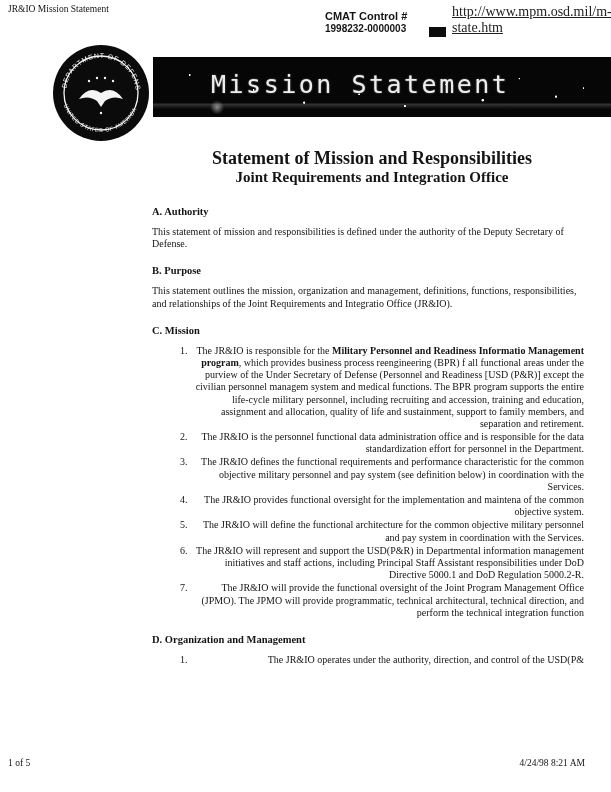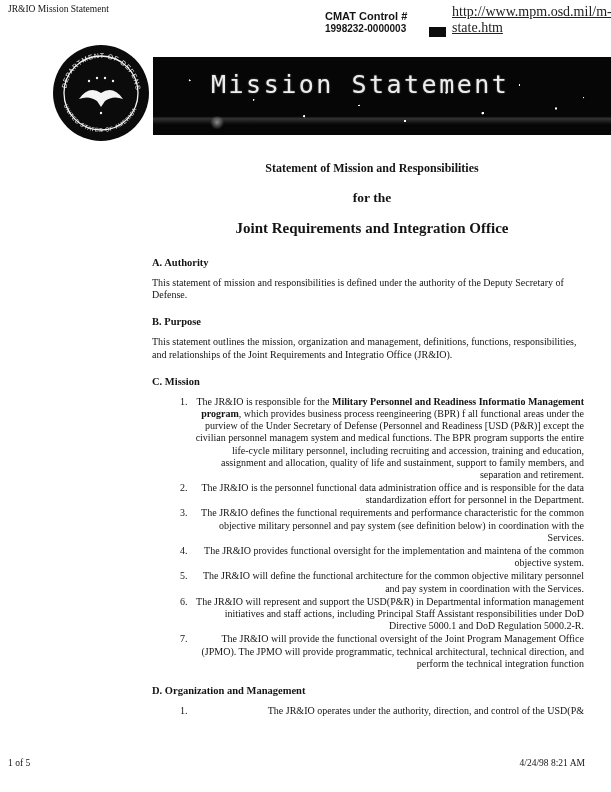--- a/index.html
+++ b/index.html
@@ -13,21 +13,21 @@
   .hdr-cmat{position:absolute;top:10px;left:325px;font-family:"Liberation Sans",sans-serif;}
   .cmat-label{font-size:11px;font-weight:bold;}
   .cmat-number{font-size:10px;font-weight:bold;margin-top:1px;}
   .ink-mark{position:absolute;top:27px;left:429px;width:17px;height:10px;background:#0c0c0c;}
   .hdr-url{position:absolute;top:4px;left:452px;font-size:14px;text-decoration:underline;color:#222;}
   .ftr-left{position:absolute;top:758px;left:8px;font-size:9.5px;}
   .ftr-right{position:absolute;top:758px;right:26px;font-size:9.5px;}
 
   
   .banner{
-    position:absolute;top:57px;left:153px;right:0;height:78px;
+    position:absolute;top:57px;left:153px;right:0;height:60px;
     background-color:#060606;
     background-image:
       radial-gradient(circle 10px at 14% 84%, rgba(255,255,255,0.5), transparent 70%),
       radial-gradient(circle 1.2px at 8% 30%, #fff 60%, transparent 100%),
       radial-gradient(circle 1px   at 22% 55%, #fff 60%, transparent 100%),
       radial-gradient(circle 1.4px at 33% 76%, #fff 60%, transparent 100%),
       radial-gradient(circle 1px   at 45% 62%, #fff 60%, transparent 100%),
       radial-gradient(circle 1.3px at 55% 82%, #fff 60%, transparent 100%),
       radial-gradient(circle 1px   at 64% 46%, #fff 60%, transparent 100%),
       radial-gradient(circle 1.6px at 72% 72%, #fff 60%, transparent 100%),
@@ -42,21 +42,21 @@
     padding:13px 0 0 58px;white-space:nowrap;
     text-shadow:0 0 2px rgba(255,255,255,0.4);
   }
 
   
   .seal{position:absolute;top:43px;left:51px;width:100px;height:100px;}
   .seal svg{display:block;width:100%;height:100%;}
 
   
   .content{position:absolute;top:142px;left:152px;width:440px;}
-  .title-main{font-size:12px;font-weight:bold;text-align:center;margin:19px 0 0;}
+  .title-main{font-size:18px;font-weight:bold;text-align:center;margin:6px 0 0;}
   .title-mid{font-size:13.5px;font-weight:bold;text-align:center;margin:14px 0;}
   .title-office{font-size:15px;font-weight:bold;text-align:center;margin:0 0 20px;}
   .sec-head{font-size:10.5px;font-weight:bold;margin:15px 0 9px;}
   .body-text{font-size:10px;line-height:1.22;margin:0 0 4px;font-family:Liberation Serif, serif;}
   ol.doc-list{margin:4px 0 0 4px;padding-left:26px;font-size:10px;line-height:1.22;}
   ol.doc-list li{margin:0 8px 1px;padding-left:1px;text-align:right;}
 </style>
 </head>
 <body>
 
@@ -95,21 +95,20 @@
         <circle cx="46" cy="35" r="1.2" fill="#f4f4f4"></circle>
         <circle cx="54" cy="35" r="1.2" fill="#f4f4f4"></circle>
         <circle cx="62" cy="38" r="1.2" fill="#f4f4f4"></circle>
         <circle cx="50" cy="70" r="1.2" fill="#f4f4f4"></circle>
       </g>
     </svg>
   </div>
 
   <div class="content">
     <div class="title-main">Statement of Mission and Responsibilities</div>
-    <div class="title-mid">for the</div>
     <div class="title-office">Joint Requirements and Integration Office</div>
 
     <div class="sec-head">A. Authority</div>
     <p class="body-text">This statement of mission and responsibilities is defined under the authority of the Deputy Secretary of Defense.</p>
 
     <div class="sec-head">B. Purpose</div>
     <p class="body-text">This statement outlines the mission, organization and management, definitions, functions, responsibilities, and relationships of the Joint Requirements and Integratio Office (JR&amp;IO).</p>
 
     <div class="sec-head">C. Mission</div>
     <ol class="doc-list">

